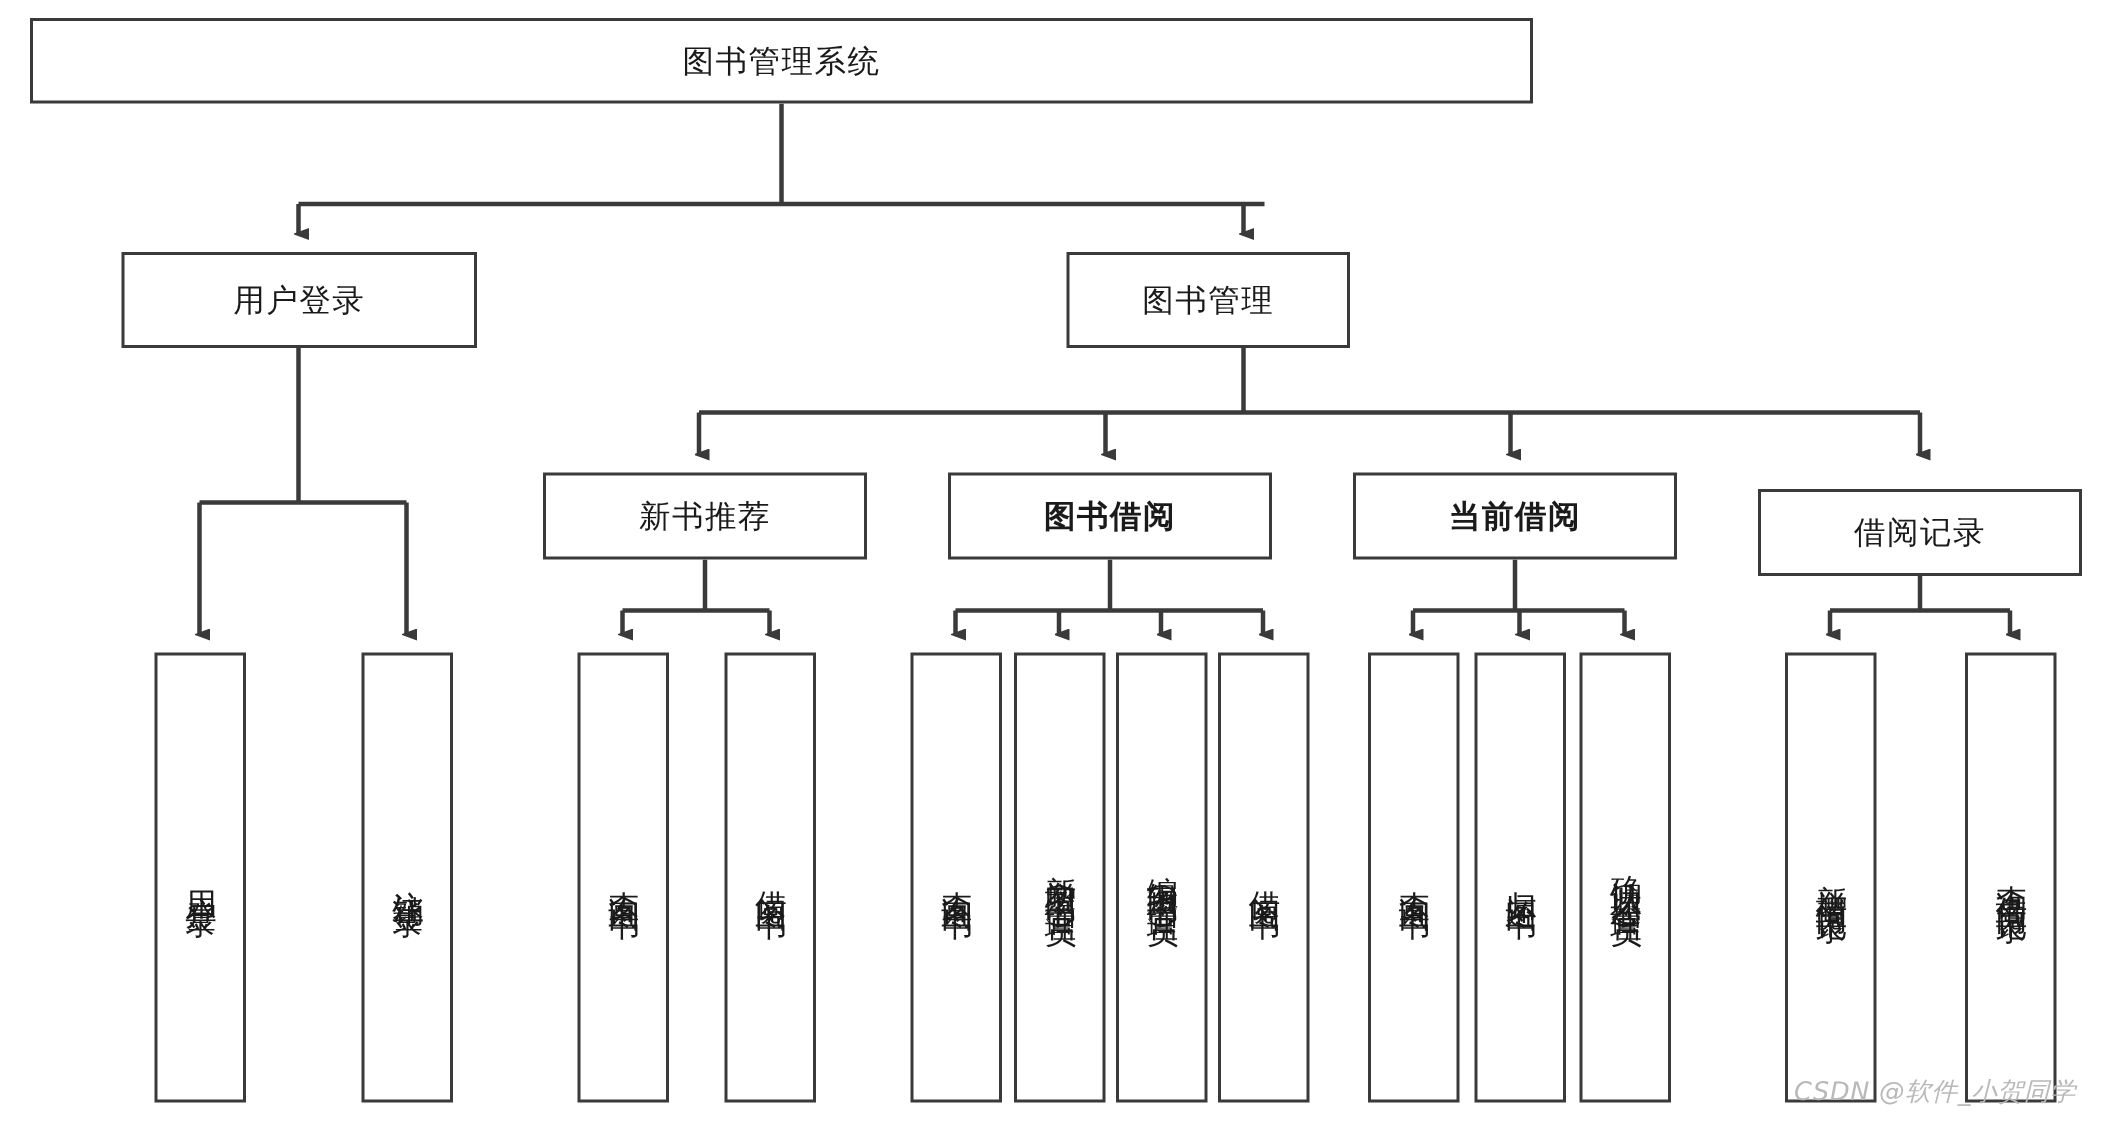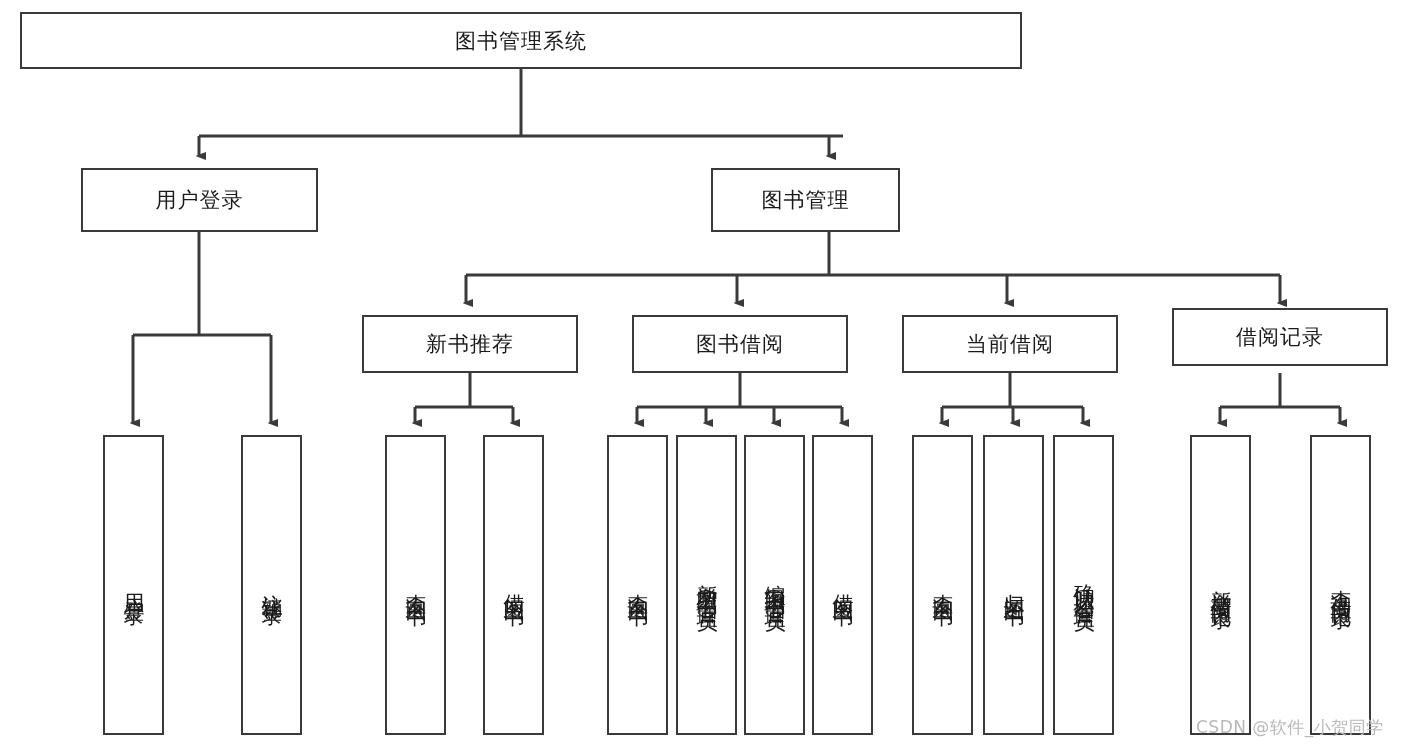--- a/index.html
+++ b/index.html
@@ -61,20 +61,21 @@
     text-orientation: upright;
     display: block;
   }
   .watermark {
     position: absolute;
     font-size: 17px;
     color: #b9b9b9;
     letter-spacing: 0.5px;
     white-space: nowrap;
     pointer-events: none;
+    font-style: italic;
   }
 </style>
 </head>
 <body>
 
 <div id="diagram-root">
 
   <svg id="connectors" viewBox="0 0 1405 747" xmlns="http://www.w3.org/2000/svg">
     <defs>
       <marker id="arrow" markerWidth="10" markerHeight="10" refX="4" refY="7" orient="auto" markerUnits="userSpaceOnUse">
@@ -146,27 +147,27 @@
         <span>用户登录</span>
       </div>
       <div class="node node-h" style="left: 711px; top: 168px; width: 189px; height: 64px;">
         <span>图书管理</span>
       </div>
     </div>
   <div id="level3-layer">
       <div class="node node-h" style="left: 362px; top: 315px; width: 216px; height: 58px; align-items: center;">
         <span>新书推荐</span>
       </div>
-      <div class="node node-h" style="left: 632px; top: 315px; width: 216px; height: 58px;">
+      <div class="node node-h" style="left: 632px; top: 315px; width: 216px; height: 58px; font-weight: bold;">
         <span>图书借阅</span>
       </div>
-      <div class="node node-h" style="left: 902px; top: 315px; width: 216px; height: 58px;">
+      <div class="node node-h" style="left: 902px; top: 315px; width: 216px; height: 58px; font-weight: bold;">
         <span>当前借阅</span>
       </div>
-      <div class="node node-h" style="left: 1172px; top: 308px; width: 216px; height: 58px;">
+      <div class="node node-h" style="left: 1172px; top: 326px; width: 216px; height: 58px;">
         <span>借阅记录</span>
       </div>
     </div>
   <div id="leaves-layer">
       <div class="node node-v" style="left: 103px; top: 435px; width: 61px; height: 300px;">
         <span class="vlabel">用户登录</span>
       </div>
       <div class="node node-v" style="left: 241px; top: 435px; width: 61px; height: 300px;">
         <span class="vlabel">注销登录</span>
       </div>

